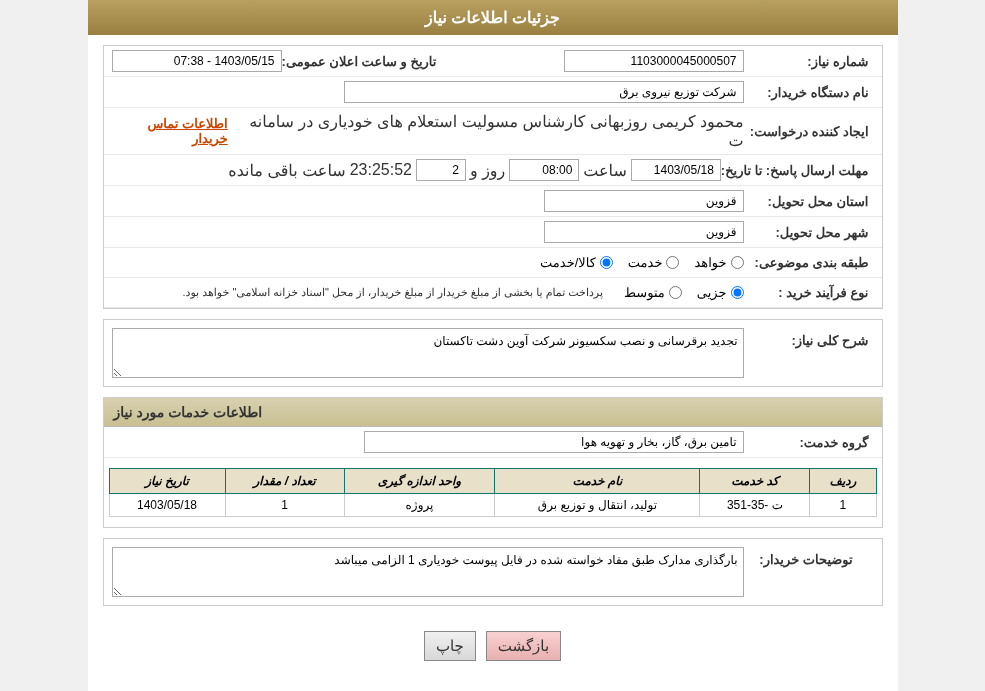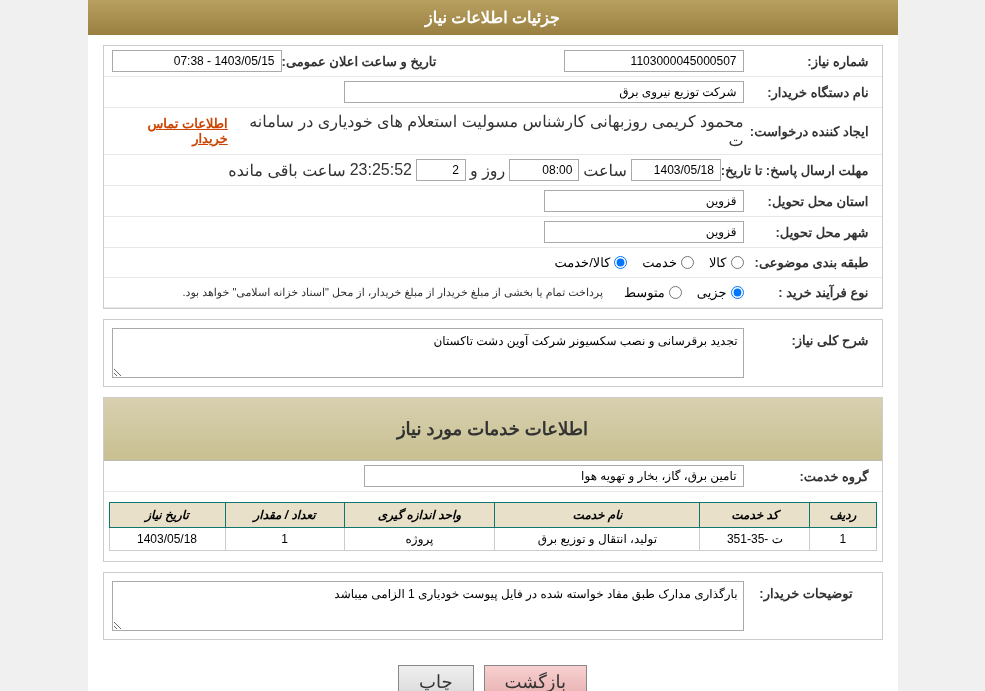--- a/index.html
+++ b/index.html
@@ -75,26 +75,26 @@
       color: #0066cc;
       text-decoration: underline;
       cursor: pointer;
     }
     .text-inline {
       font-size: 16px;
       color: #333;
     }
     .section-title {
       background: linear-gradient(to bottom, #d8d0b0, #c8c090);
-      padding: 20px 10px;
-      font-size: 18px;
+      padding: 6px 10px;
+      font-size: 14px;
       font-weight: bold;
       color: #333;
       border-bottom: 1px solid #bbb;
-      text-align: center;
+      text-align: left;
     }
     .radio-group {
       display: flex;
       align-items: center;
       gap: 15px;
       direction: rtl;
     }
     .radio-item {
       display: flex;
       align-items: center;
@@ -148,22 +148,22 @@
       color: #cc4400;
       font-weight: bold;
     }
     .bottom-buttons {
       display: flex;
       justify-content: center;
       gap: 10px;
       padding: 15px 0;
     }
     .btn {
-      padding: 5px 20px;
-      font-size: 18px;
+      padding: 5px 11px;
+      font-size: 15px;
       cursor: pointer;
       border: 1px solid #888;
       font-family: Tahoma, Arial, sans-serif;
       direction: rtl;
     }
     .btn-print {
       background: linear-gradient(to bottom, #f0f0f0, #d8d8d8);
       color: #333;
     }
     .btn-back {
@@ -234,21 +234,21 @@
           <input class="input-box" style="width: 200px;" type="text" readonly="" value="قزوین">
         </div>
       </div>
 
       <div class="row-flex">
         <div class="label-cell">طبقه بندی موضوعی:</div>
         <div class="value-cell">
           <div class="radio-group">
             <div class="radio-item">
               <input type="radio" name="category" style="">
-              <span>کالا</span>
+              <span>خواهد</span>
             </div>
             <div class="radio-item">
               <input type="radio" name="category" style="">
               <span>خدمت</span>
             </div>
             <div class="radio-item">
               <input type="radio" name="category" checked="" style="">
               <span>کالا/خدمت</span>
             </div>
           </div>

